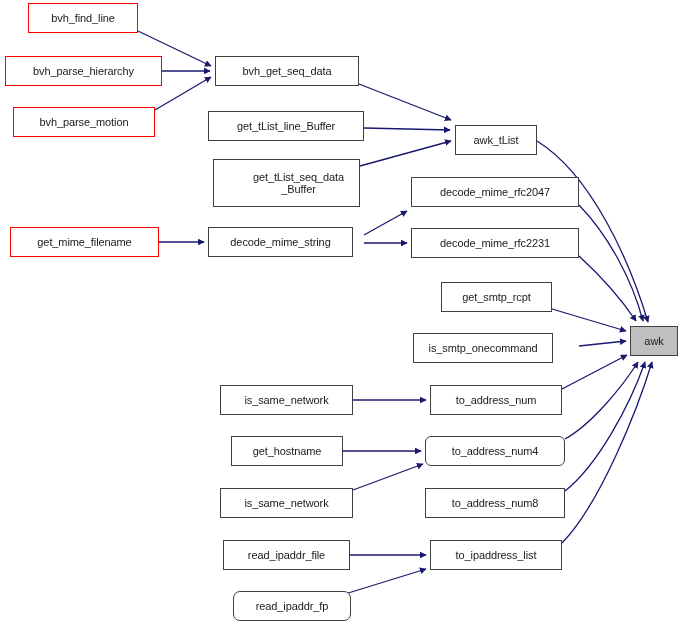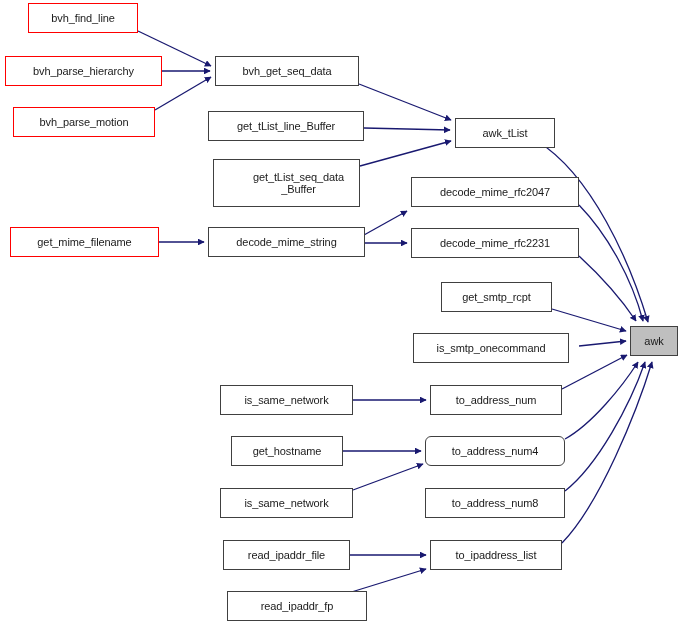--- a/index.html
+++ b/index.html
@@ -87,31 +87,31 @@
 
   <div id="nodes-group">
       <div class="node red" style="left: 28px; top: 3px; width: 110px; height: 30px;">bvh_find_line</div>
       <div class="node red" style="left: 5px; top: 56px; width: 157px; height: 30px;">bvh_parse_hierarchy</div>
       <div class="node red" style="left: 13px; top: 107px; width: 142px; height: 30px;">bvh_parse_motion</div>
       <div class="node red" style="left: 10px; top: 227px; width: 149px; height: 30px;">get_mime_filename</div>
       <div class="node" style="left: 215px; top: 56px; width: 144px; height: 30px;">bvh_get_seq_data</div>
       <div class="node" style="left: 208px; top: 111px; width: 156px; height: 30px;">get_tList_line_Buffer</div>
       <div class="node" style="left: 213px; top: 159px; width: 147px; height: 48px; padding-left: 24px;">get_tList_seq_data
 _Buffer</div>
-      <div class="node" style="left: 208px; top: 227px; width: 157px; height: 30px;">decode_mime_string</div>
+      <div class="node" style="left: 208px; top: 227px; width: 145px; height: 30px;">decode_mime_string</div>
       <div class="node" style="left: 220px; top: 385px; width: 133px; height: 30px;">is_same_network</div>
       <div class="node" style="left: 231px; top: 436px; width: 112px; height: 30px;">get_hostname</div>
       <div class="node" style="left: 220px; top: 488px; width: 133px; height: 30px;">is_same_network</div>
       <div class="node" style="left: 223px; top: 540px; width: 127px; height: 30px;">read_ipaddr_file</div>
-      <div class="node" style="left: 227px; top: 591px; width: 140px; height: 30px;">read_ipaddr_fp</div>
-      <div class="node" style="left: 455px; top: 118px; width: 100px; height: 30px;">awk_tList</div>
+      <div class="node" style="left: 233px; top: 591px; width: 118px; height: 30px; border-radius: 7px;">read_ipaddr_fp</div>
+      <div class="node" style="left: 455px; top: 125px; width: 82px; height: 30px;">awk_tList</div>
       <div class="node" style="left: 411px; top: 177px; width: 168px; height: 30px; text-align: center;">decode_mime_rfc2047</div>
       <div class="node" style="left: 411px; top: 228px; width: 168px; height: 30px;">decode_mime_rfc2231</div>
       <div class="node" style="left: 441px; top: 282px; width: 111px; height: 30px;">get_smtp_rcpt</div>
-      <div class="node" style="left: 413px; top: 333px; width: 156px; height: 30px;">is_smtp_onecommand</div>
+      <div class="node" style="left: 413px; top: 333px; width: 140px; height: 30px;">is_smtp_onecommand</div>
       <div class="node" style="left: 430px; top: 385px; width: 132px; height: 30px;">to_address_num</div>
       <div class="node" style="left: 425px; top: 436px; width: 140px; height: 30px; border-radius: 6px;">to_address_num4</div>
       <div class="node" style="left: 425px; top: 488px; width: 140px; height: 30px;">to_address_num8</div>
       <div class="node" style="left: 430px; top: 540px; width: 132px; height: 30px;">to_ipaddress_list</div>
       <div class="node highlight" style="left: 630px; top: 326px; width: 48px; height: 30px;">awk</div>
     </div>
 
 </div>
 
 </body></html>

